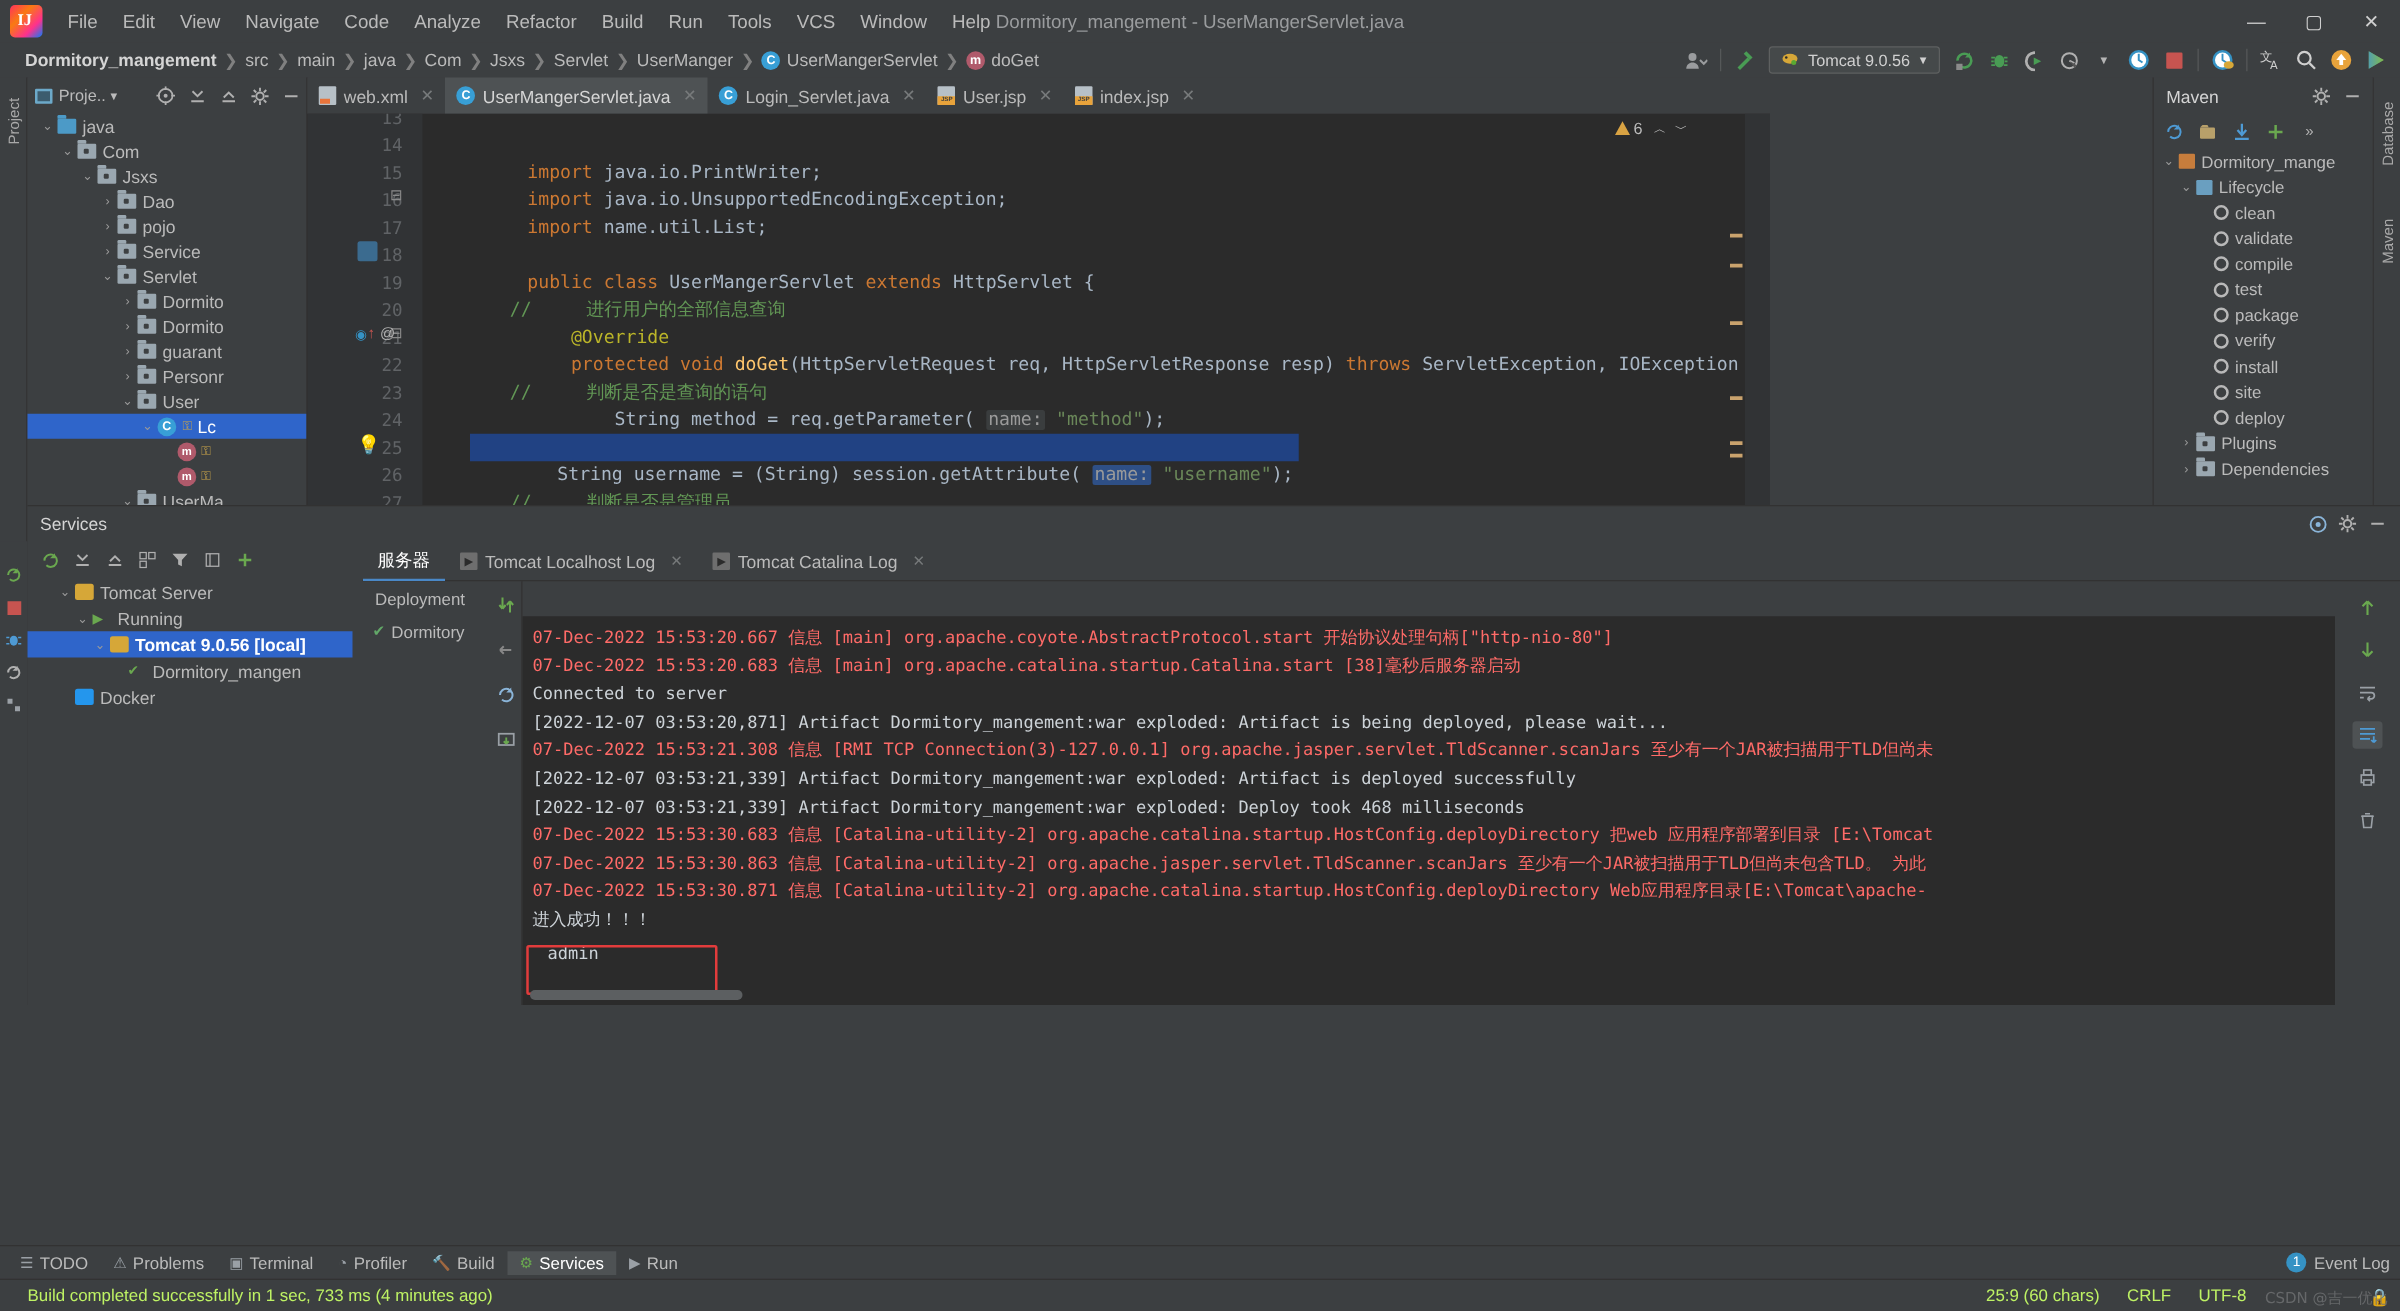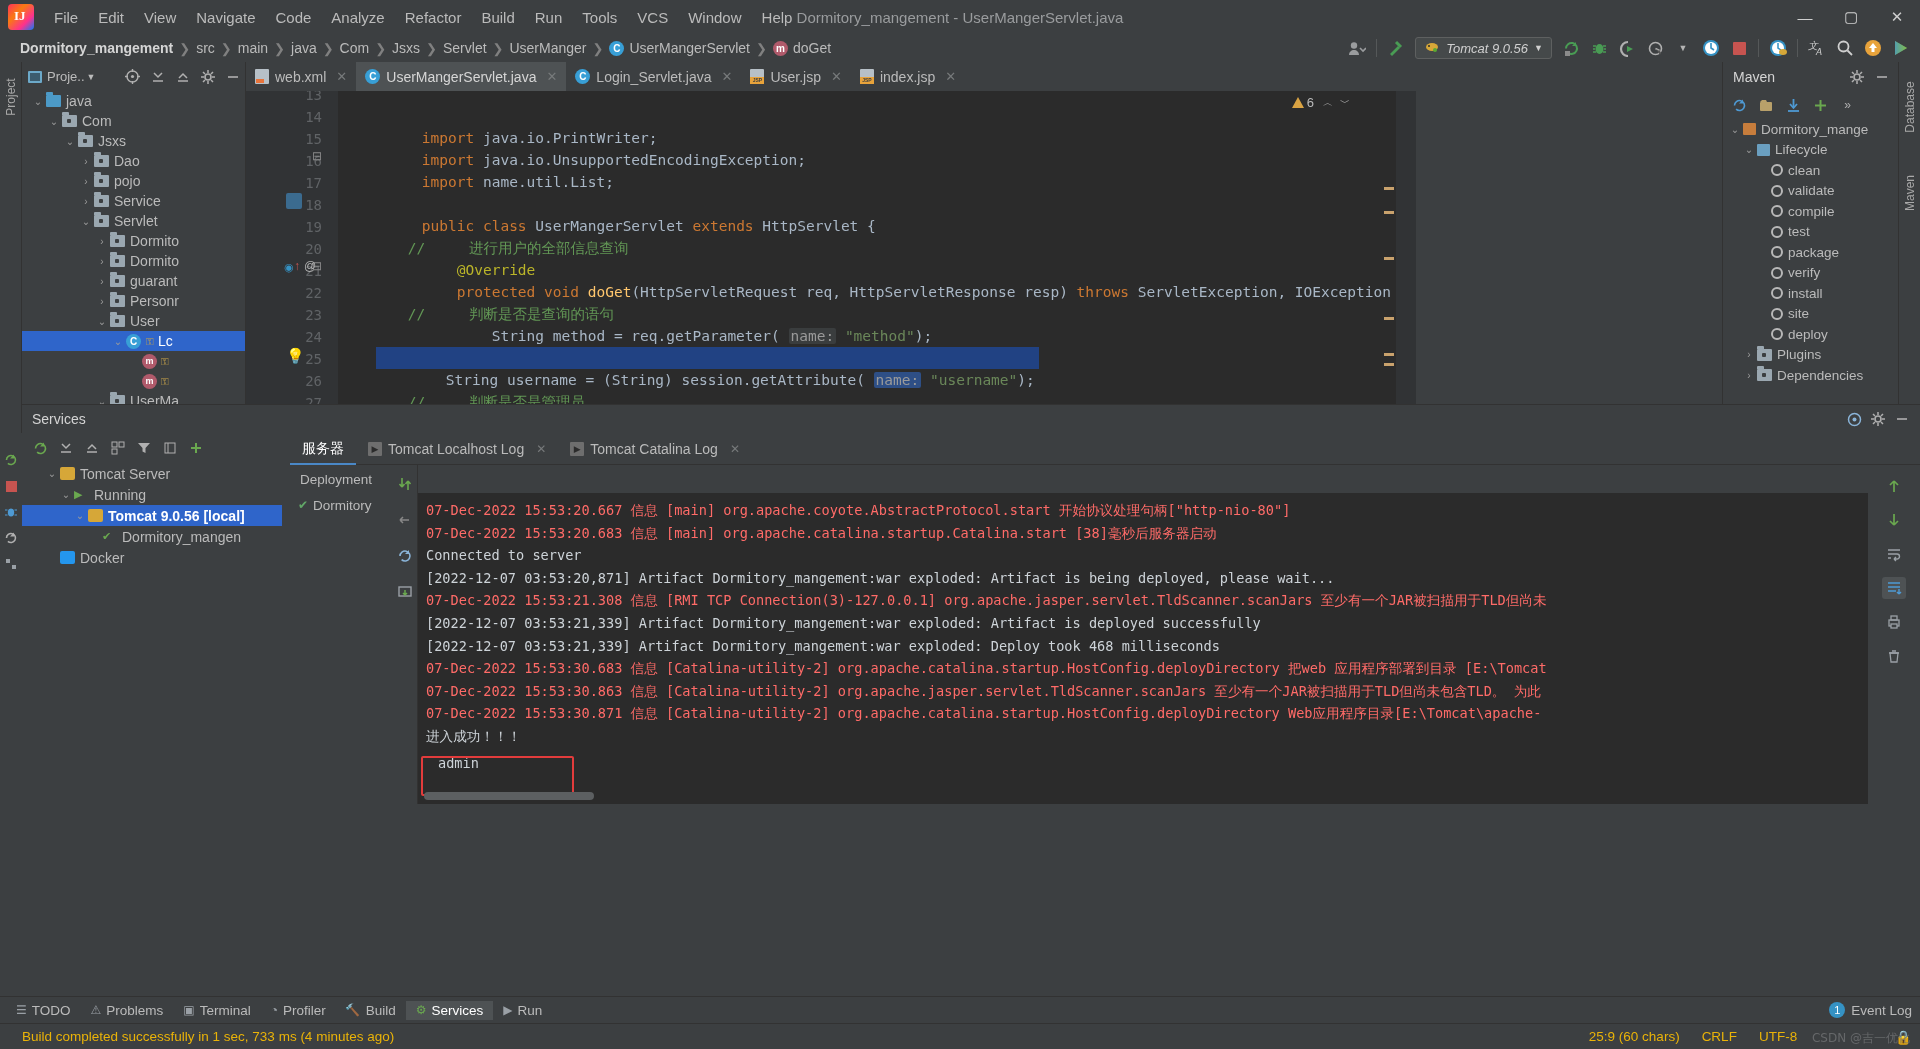--- a/index.html
+++ b/index.html
@@ -52,21 +52,21 @@
   .cls-badge {
     display:inline-flex; align-items:center; justify-content:center;
     width:15px;height:15px;border-radius:50%;background:#389fd6;color:#fff;
     font-size:10px;font-weight:bold;margin-right:5px;
   }
   .m-badge {
     display:inline-flex; align-items:center; justify-content:center;
     width:15px;height:15px;border-radius:50%;background:#b05a6b;color:#fff;
     font-size:10px;font-weight:bold;margin-right:5px;
   }
-  .navbar-right { position:absolute; right: 0; top:0; height:28px; display:flex; align-items:center; gap:2px; padding-right:6px;font-style:italic;}
+  .navbar-right { position:absolute; right: 0; top:0; height:28px; display:flex; align-items:center; gap:2px; padding-right:6px;}
   .tbtn { width:26px;height:24px;display:flex;align-items:center;justify-content:center;color:#b4b4b4;font-size:13px;}
   .runcfg {
     display:flex;align-items:center;gap:6px;height:22px;padding:0 8px;
     border:1px solid #5e6060;border-radius:3px;background:#45494a;
     font-size:13px;color:#d0d0d0; margin: 0 4px;
   }
   .sep-v { width:1px;height:18px;background:#555859;margin:0 4px; }
 
   
   .tabsrow {
@@ -210,21 +210,21 @@
     display:flex;align-items:center;gap:0px;padding-left:6px;border-top:1px solid #323232;
   }
   .bbtn{display:flex;align-items:center;gap:5px;padding:2px 10px;font-size:13.5px;color:#bbbbbb;white-space:nowrap;}
   .bbtn.active{background:#4e5254;color:#ffffff;}
   .eventlog{position:absolute;right:8px;display:flex;align-items:center;gap:6px;font-size:13.5px;color:#bbbbbb;}
   .badge-1{width:16px;height:16px;border-radius:50%;background:#3592c4;color:#fff;font-size:11px;display:flex;align-items:center;justify-content:center;}
 
   
   .statusbar{
     position:absolute;bottom:0;left:0;width:1920px;height:26px;background:#3c3f41;
-    display:flex;align-items:center;font-size:13.5px;color:#eab308;padding-left:22px;
+    display:flex;align-items:center;font-size:13.5px;color:#bef264;padding-left:22px;
     border-top:1px solid #323232;
   }
   .status-right{position:absolute;right:8px;display:flex;align-items:center;gap:22px;}
 
   
   .maven{
     position:absolute;top:62px;right:22px;width:176px;height:342px;background:#3c3f41;
     border-left:1px solid #323232;
   }
   .mvn-head{height:29px;display:flex;align-items:center;padding-left:10px;font-size:14px;color:#d4d4d4;}

